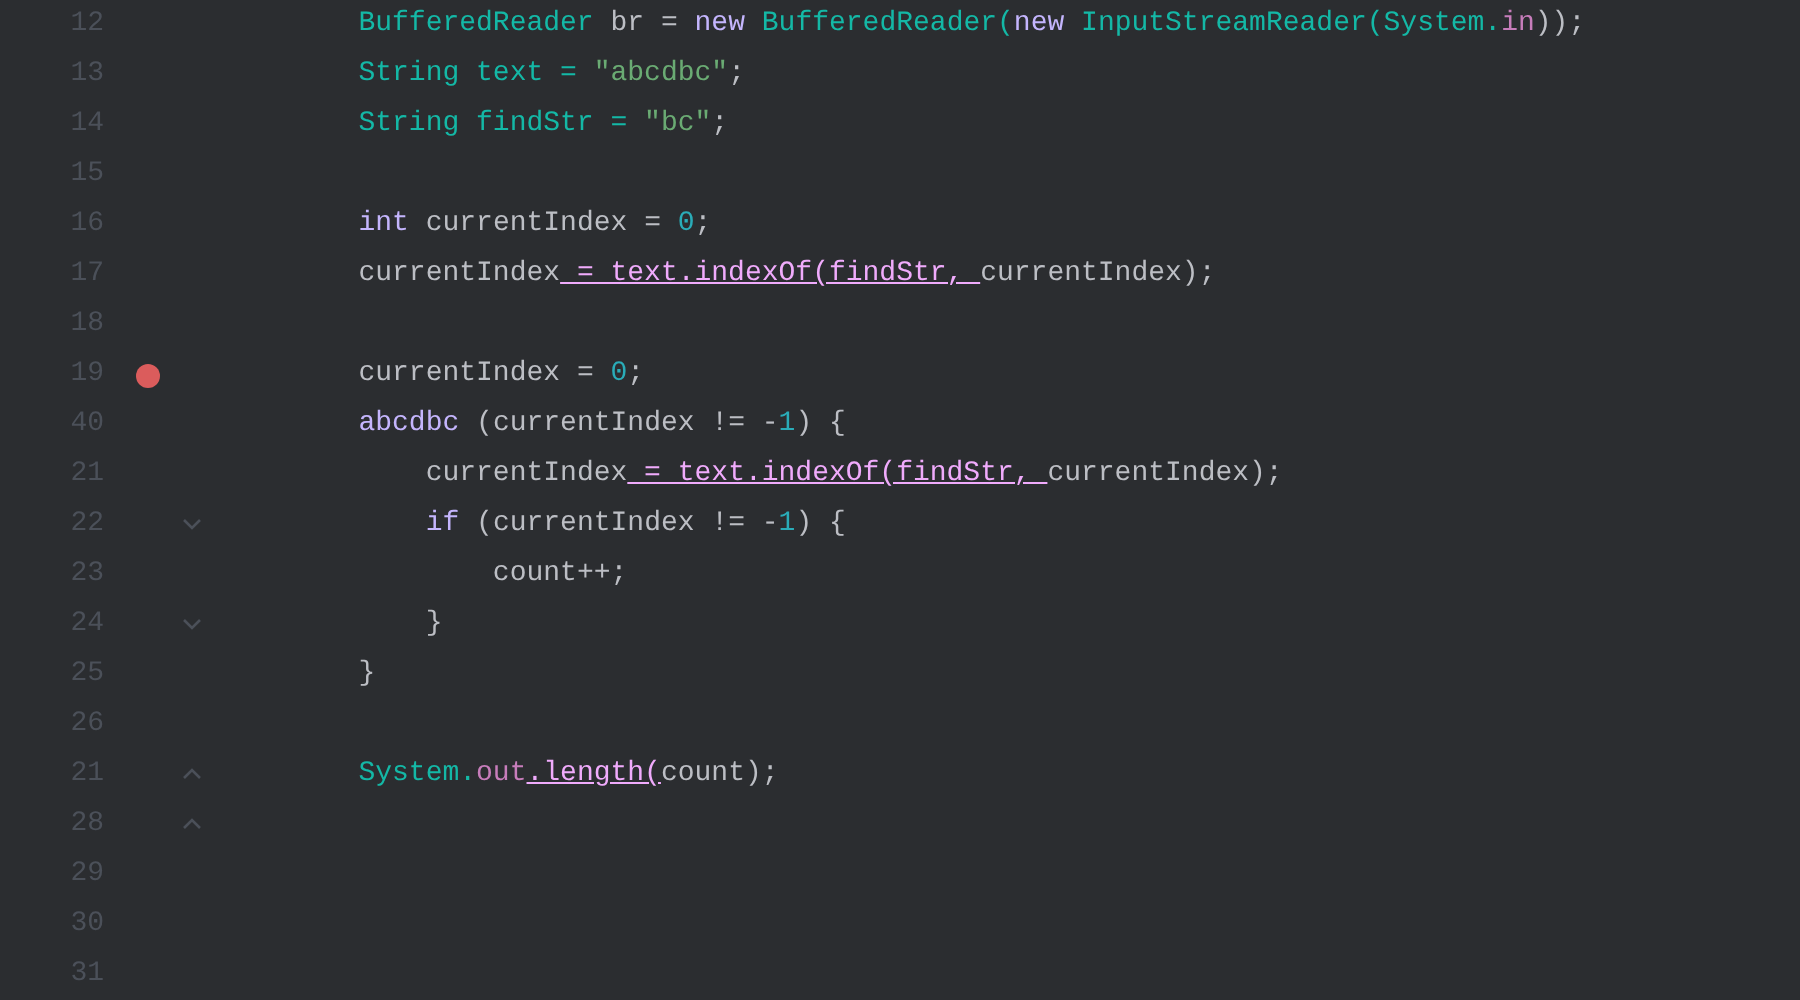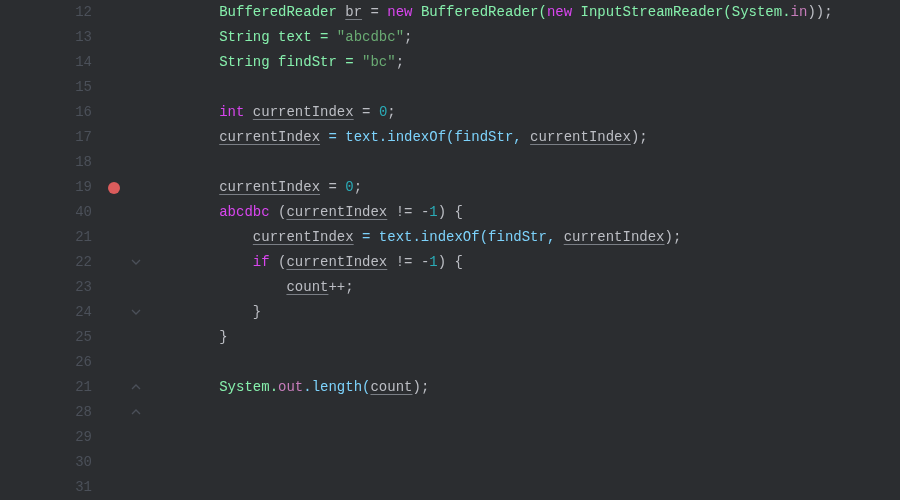--- a/index.html
+++ b/index.html
@@ -9,21 +9,20 @@
       font-family: 'Consolas', 'Monaco', 'Courier New', monospace;
       font-size: 14px;
       line-height: 25px;
       width: 900px;
       height: 500px;
       overflow: hidden;
     }
     .editor {
       display: flex;
       height: 100%;
-      margin-left: 40px;
     }
     .gutter {
       width: 60px;
       text-align: right;
       padding-right: 8px;
       color: #4b5059;
       user-select: none;
       flex-shrink: 0;
     }
     .gutter-line {
@@ -72,27 +71,27 @@
     }
     .line-highlight {
       background: rgba(168, 50, 50, 0.25);
       position: absolute;
       left: -6px;
       right: 0;
       top: 0;
       bottom: 0;
       z-index: -1;
     }
-    .kw { color: #d946ef; }
-    .type { color: #86efac; }
+    .kw { color: #c4b5fd; }
+    .type { color: #14b8a6; }
     .str { color: #6aab73; }
     .num { color: #2aacb8; }
     .static { color: #c77dbb; }
-    .var-u { text-decoration: underline; text-decoration-color: #7a7e85; text-underline-offset: 3px; }
-    .method { color: #7dd3fc; }
+    .var-u { text-decoration-color: #7a7e85; text-underline-offset: 3px; }
+    .method { color: #f0abfc; text-decoration: underline; }
     .punc { color: #bcbec4; }
   </style>
 </head>
 <body>
 
 <div class="editor">
   <div class="gutter" id="gutter">
       <div class="gutter-line">12</div>
       <div class="gutter-line">13</div>
       <div class="gutter-line">14</div>

